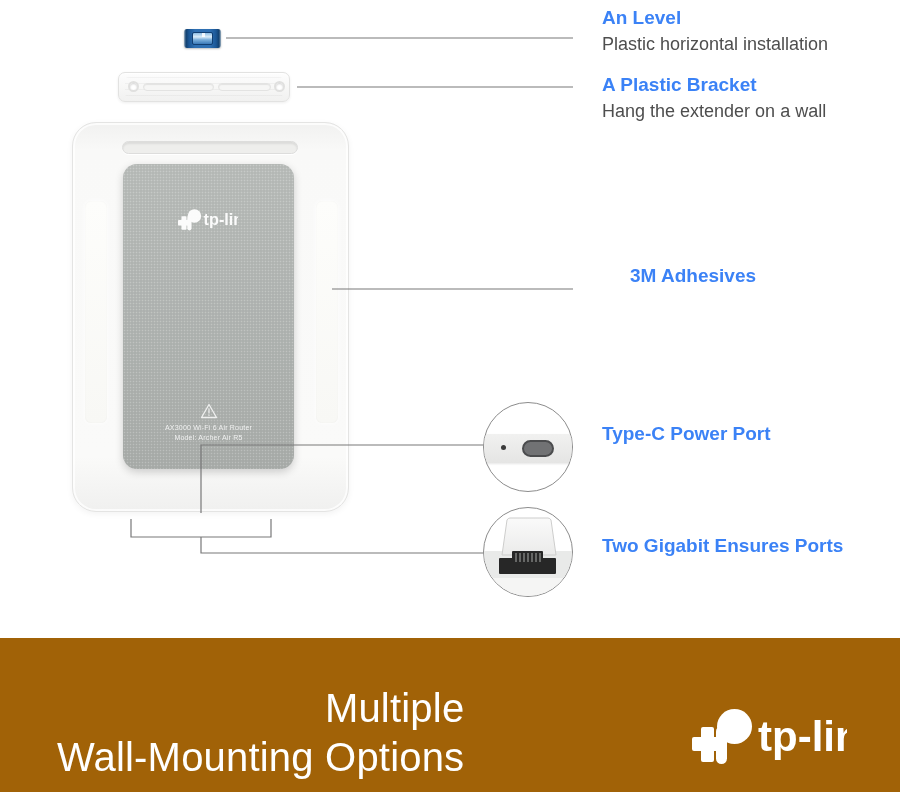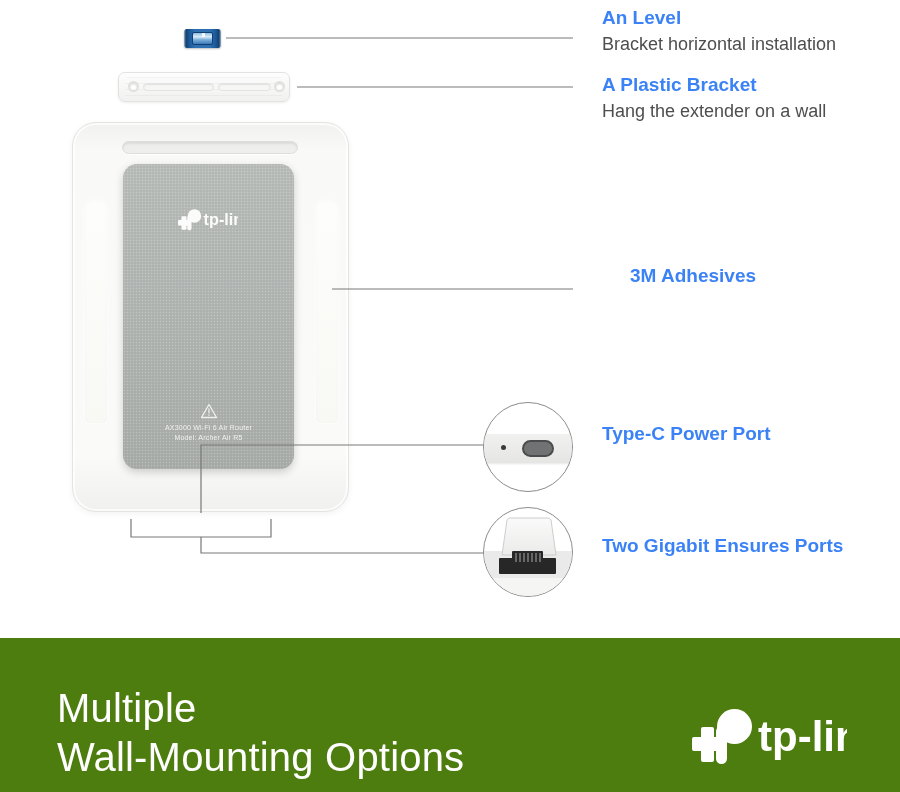--- a/index.html
+++ b/index.html
@@ -68,21 +68,21 @@
   .tc-pill{position:absolute;left:38px;top:37px;width:32px;height:17px;border-radius:9px;
     background:#717274;border:2.5px solid #4b4c4e;box-sizing:border-box;}
 
   
   .callout{position:absolute;left:602px;z-index:5;}
   .callout-title{font-size:19px;font-weight:bold;color:#3b82f6;line-height:26px;}
   .callout-sub{font-size:18px;color:#4e4e4e;line-height:25px;margin-top:1px;}
   .c-level{top:5px;} .c-bracket{top:72px;} .c-adh{top:263px;margin-left:28px;} .c-typec{top:421px;} .c-eth{top:533px;}
 
   
-  .banner{position:absolute;left:0;top:638px;width:900px;height:154px;background:#4d7c0f;}
+  .banner{position:absolute;left:0;top:638px;width:900px;height:154px;background:#a16207;text-align:right;}
   .banner-heading{position:absolute;left:57px;top:46px;color:#ffffff;font-size:40px;line-height:49px;
     font-weight:normal;letter-spacing:.2px;}
   .banner-logo{position:absolute;left:692px;top:71px;}
 </style>
 </head>
 <body>
 
 <div class="page">
 
   <svg class="lines" width="900" height="638">
@@ -161,21 +161,21 @@
           <rect x="43" y="45" width="2" height="9"></rect>
         <rect x="47" y="45" width="2" height="9"></rect>
           <rect x="51" y="45" width="2" height="9"></rect>
         <rect x="55" y="45" width="2" height="9"></rect>
       </g>
     </svg>
   </div>
 
   <div class="callout c-level">
     <div class="callout-title">An Level</div>
-    <div class="callout-sub">Bracket horizontal installation</div>
+    <div class="callout-sub">Plastic horizontal installation</div>
   </div>
   <div class="callout c-bracket">
     <div class="callout-title">A Plastic Bracket</div>
     <div class="callout-sub">Hang the extender on a wall</div>
   </div>
   <div class="callout c-adh">
     <div class="callout-title">3M Adhesives</div>
   </div>
   <div class="callout c-typec">
     <div class="callout-title">Type-C Power Port</div>

